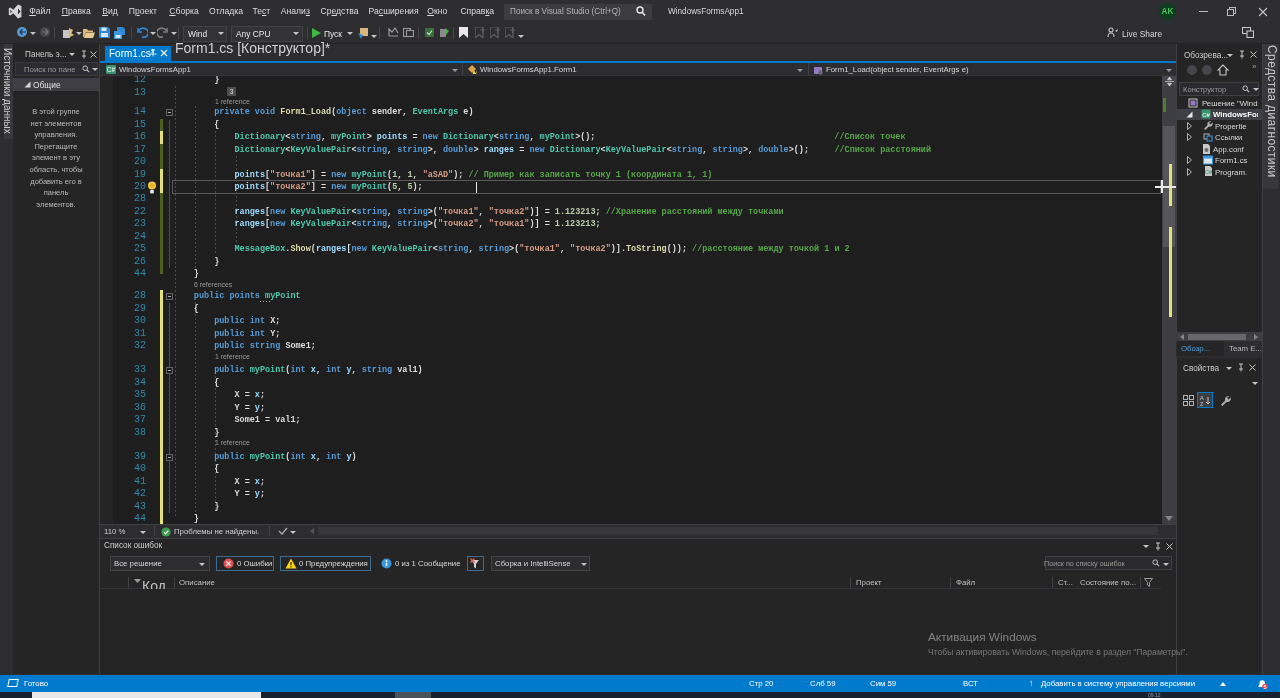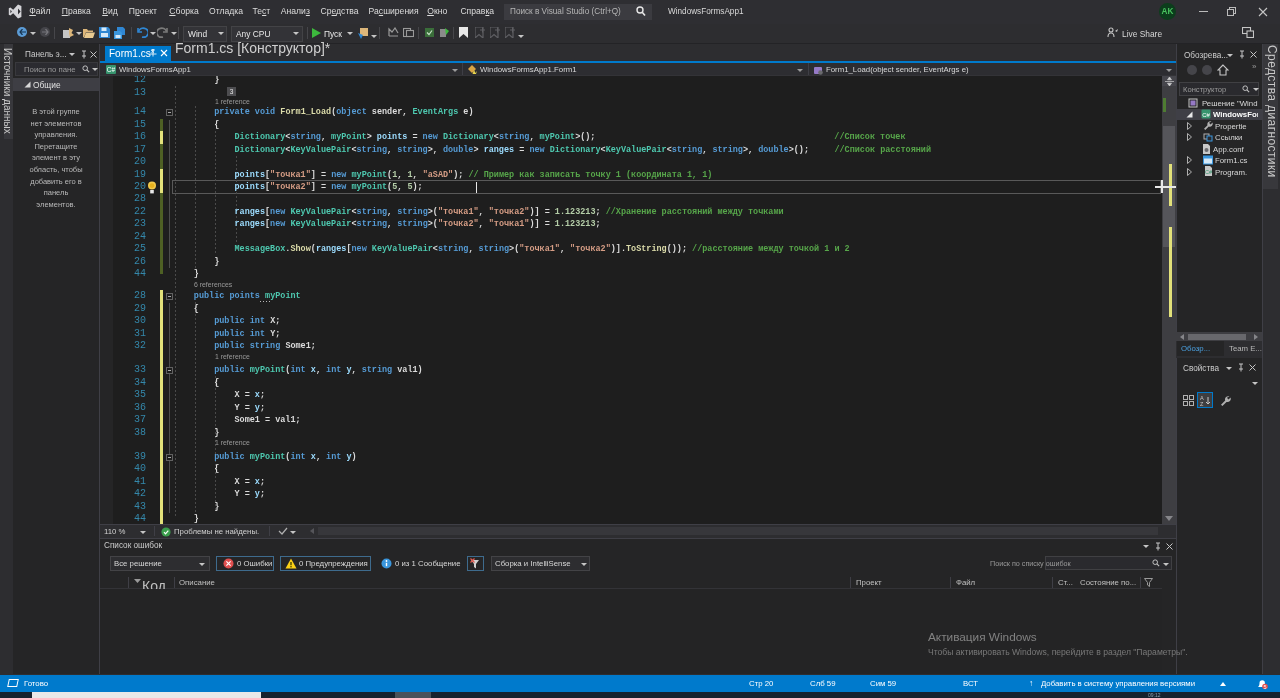--- a/index.html
+++ b/index.html
@@ -375,21 +375,21 @@
 <div class="abs" style="left:395px;top:559px;color:#d8d8d8;font-size:7.8px">0 из 1 Сообщение</div>
 <div class="abs" style="left:467px;top:556px;width:17px;height:15px;border:1px solid #3e6b8d;background:#252526"></div>
 <svg class="abs" style="left:470px;top:558px" width="11" height="11" viewBox="0 0 11 11">
     <path d="M1 2h8L6 6v4.5L4 9V6z" fill="#d0d0d0"></path>
     <path d="M0.5 0.5l4 4M4.5 0.5l-4 4" stroke="#e05a4f" stroke-width="1.2"></path>
   </svg>
 <div class="combo" style="left:491px;top:556px;width:99px;height:15px;background:#2d2d30"></div>
 <div class="abs" style="left:495px;top:559px;color:#d8d8d8;font-size:7.8px">Сборка и IntelliSense</div>
 <div class="caret" style="left:581px;top:562.5px"></div>
 <div class="abs" style="left:1045px;top:556px;width:127px;height:14px;background:#2a2a2e;border:1px solid #404043"></div>
-<div class="abs gtxt" style="left:990px;top:559px;font-size:7.2px">Поиск по списку ошибок</div>
+<div class="abs gtxt" style="left:1044px;top:559px;font-size:7.2px">Поиск по списку ошибок</div>
 <svg class="abs" style="left:1152px;top:559px" width="8" height="8" viewBox="0 0 9 9">
     <circle cx="3.6" cy="3.6" r="2.6" fill="none" stroke="#c5c5c5" stroke-width="1.1"></circle>
     <path d="M5.6 5.6 8 8" stroke="#c5c5c5" stroke-width="1.2"></path>
   </svg>
 <div class="caret" style="left:1163px;top:562.5px"></div>
 <div class="abs" style="left:100px;top:576px;width:1062px;height:13px;background:#252526;border-bottom:1px solid #333337"></div>
 <div class="abs" style="left:128px;top:577px;width:1px;height:11px;background:#3f3f46"></div>
 <div class="abs" style="left:174px;top:577px;width:1px;height:11px;background:#3f3f46"></div>
 <div class="abs" style="left:850px;top:577px;width:1px;height:11px;background:#3f3f46"></div>
 <div class="abs" style="left:950px;top:577px;width:1px;height:11px;background:#3f3f46"></div>

